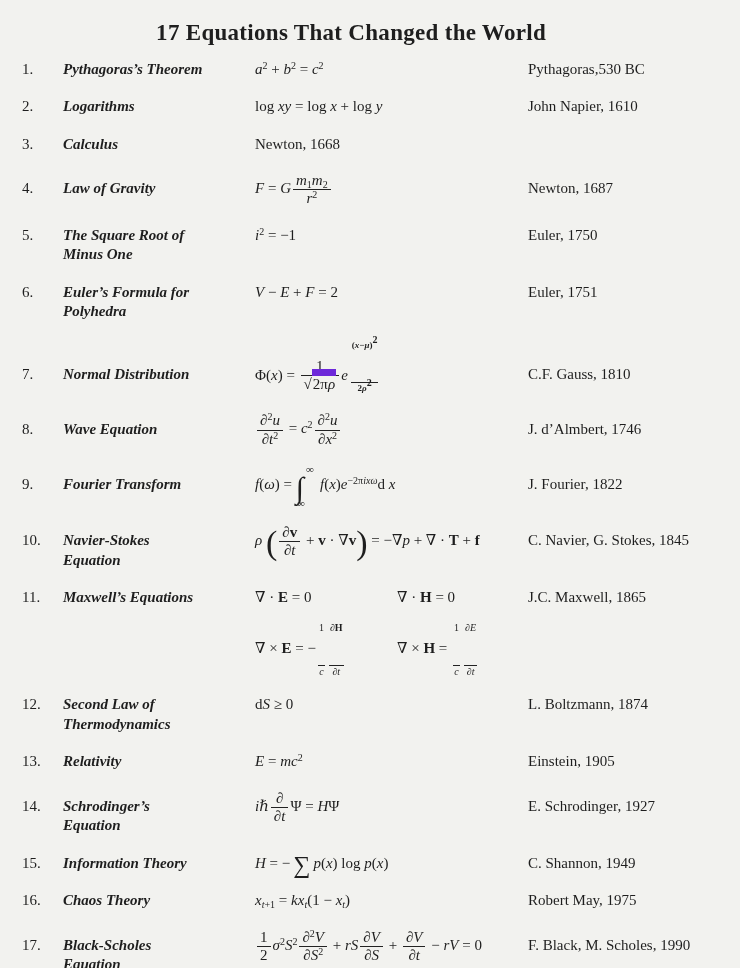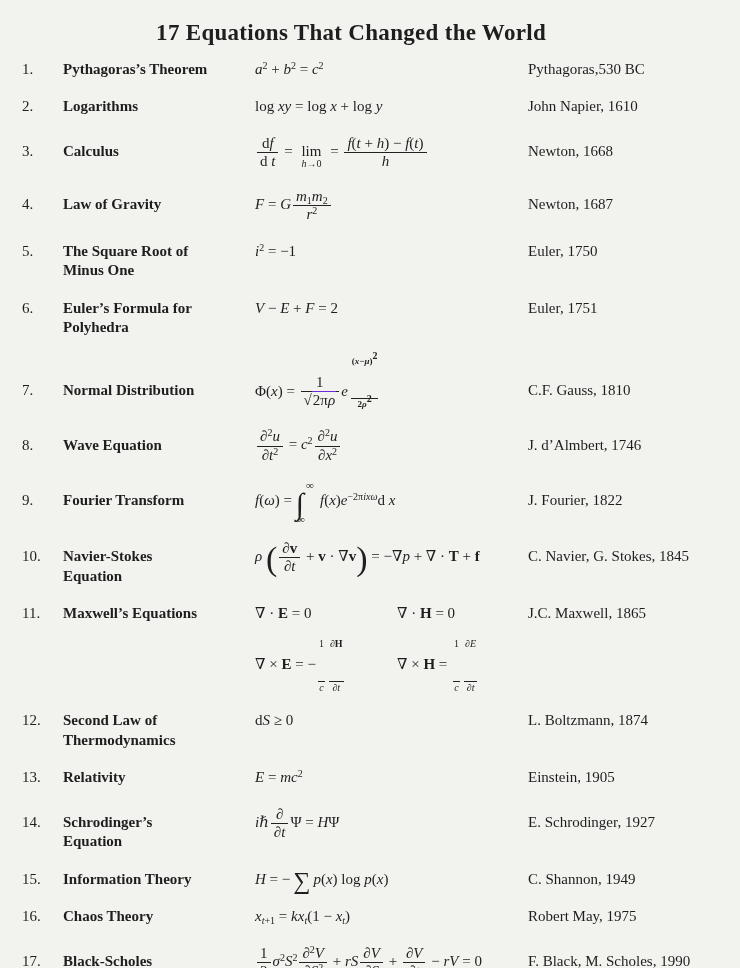--- a/index.html
+++ b/index.html
@@ -11,21 +11,21 @@
     overflow: hidden;
   }
   .header { width: 524px; margin: 19px 0 0 22px; text-align: right; }
   .title { font-size: 23px; font-weight: bold; letter-spacing: 0.3px; line-height: 1.2; }
   .subtitle { font-size: 19px; line-height: 1.25; }
 
   .list { padding: 13px 0 0 22px; }
   .row { display: flex; align-items: baseline; margin-bottom: 18px; }
   .col-num  { width: 41px;  flex-shrink: 0; font-size: 15px; }
   .col-name { width: 192px; flex-shrink: 0; font-size: 15px; font-weight: bold;
-              white-space: pre-line; line-height: 1.3; }
+              white-space: pre-line; line-height: 1.3; font-style: italic; }
   .col-formula { width: 273px; flex-shrink: 0; font-size: 15px; white-space: nowrap; }
   .col-attr { font-size: 15px; white-space: nowrap; }
 
   
   .formula i { font-style: italic; }
   .formula b { font-weight: bold; font-style: normal; }
   .formula sup { font-size: 10px; vertical-align: 5px; line-height: 0; }
   .formula sub { font-size: 10px; vertical-align: -3px; line-height: 0; }
   .fr { display: inline-block; vertical-align: middle; text-align: center;
         margin: 0 2px; line-height: 1.15; }
@@ -41,21 +41,21 @@
   .itg { font-size: 30px; line-height: 0; vertical-align: middle; position: relative; top: 2px; }
   .ilims { display: inline-block; vertical-align: middle; position: relative;
            width: 16px; height: 40px; }
   .ilims .iup { position: absolute; top: -3px; left: 2px; font-size: 11px; }
   .ilims .idn { position: absolute; bottom: -3px; left: -7px; font-size: 11px; }
   .sum { font-size: 24px; line-height: 0; vertical-align: middle; position: relative;
          top: 1px; margin: 0 3px; }
   .bp  { font-size: 34px; line-height: 0; vertical-align: middle; font-weight: 300;
          position: relative; top: 1px; }
   .rad { font-size: 15px; }
-  .sqv { border-top: 1px solid #6d28d9; padding: 0 1px; }
+  .sqv { border-top: 7px solid #6d28d9; padding: 0 1px; }
   .eexp { display: inline-block; vertical-align: 9px; margin-left: 1px; }
   .eexp .sfr { font-size: 9px; font-weight: bold; }
   .m22 { display: inline-grid; grid-template-columns: 142px auto; row-gap: 16px;
          vertical-align: baseline; }
 </style>
 </head>
 <body>
 
 <div class="header">
   <div class="title">17 Equations That Changed the World</div>
@@ -72,21 +72,20 @@
   <div class="row">
     <span class="col-num">2.</span>
     <span class="col-name">Logarithms</span>
     <span class="col-formula formula">log <i>xy</i> = log <i>x</i> + log <i>y</i></span>
     <span class="col-attr">John Napier, 1610</span>
   </div>
 
   <div class="row">
     <span class="col-num">3.</span>
     <span class="col-name">Calculus</span>
-    <span class="col-formula formula"><span class="fr"><span class="fn">d<i>f</i></span><span class="fd">d <i>t</i></span></span> = <span class="lim">lim<span class="limbot"><i>h</i>→0</span></span> = <span class="fr"><span class="fn"><i>f</i>(<i>t</i> + <i>h</i>) − <i>f</i>(<i>t</i>)</span><span class="fd"><i>h</i></span></span></span>
     <span class="col-attr">Newton, 1668</span>
   </div>
 
   <div class="row">
     <span class="col-num">4.</span>
     <span class="col-name">Law of Gravity</span>
     <span class="col-formula formula"><i>F</i> = <i>G</i><span class="fr"><span class="fn"><i>m</i><sub>1</sub><i>m</i><sub>2</sub></span><span class="fd"><i>r</i><sup>2</sup></span></span></span>
     <span class="col-attr">Newton, 1687</span>
   </div>
 

